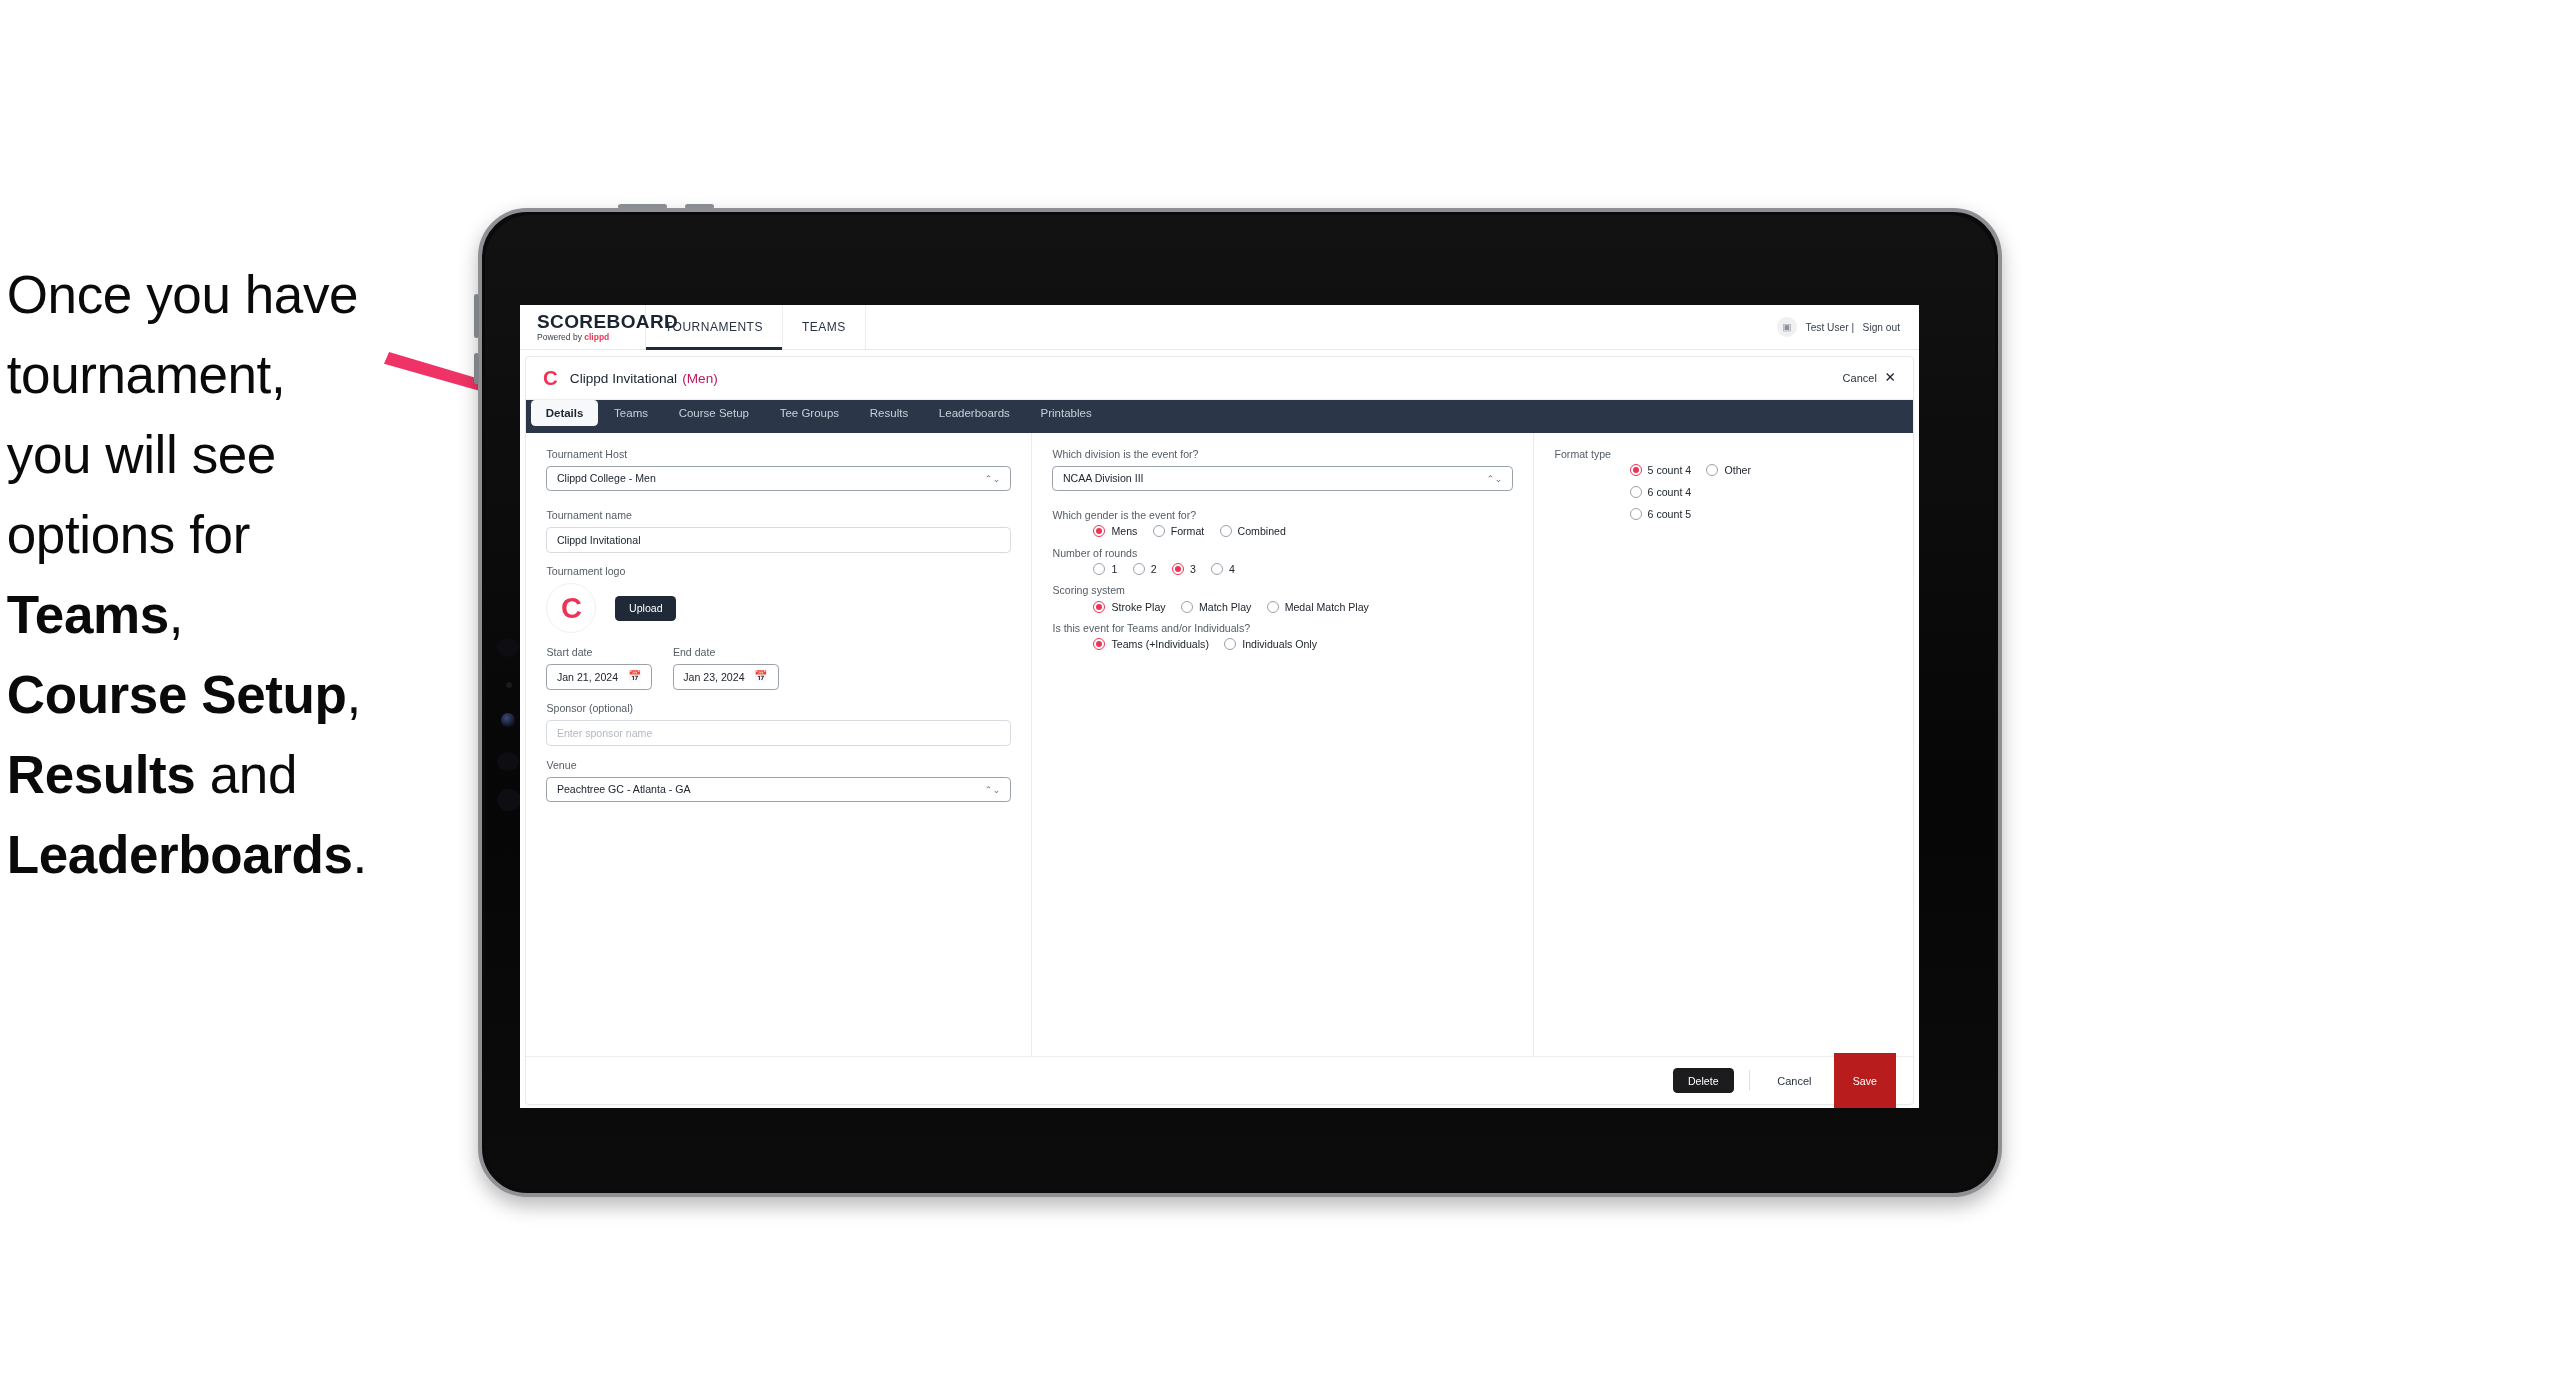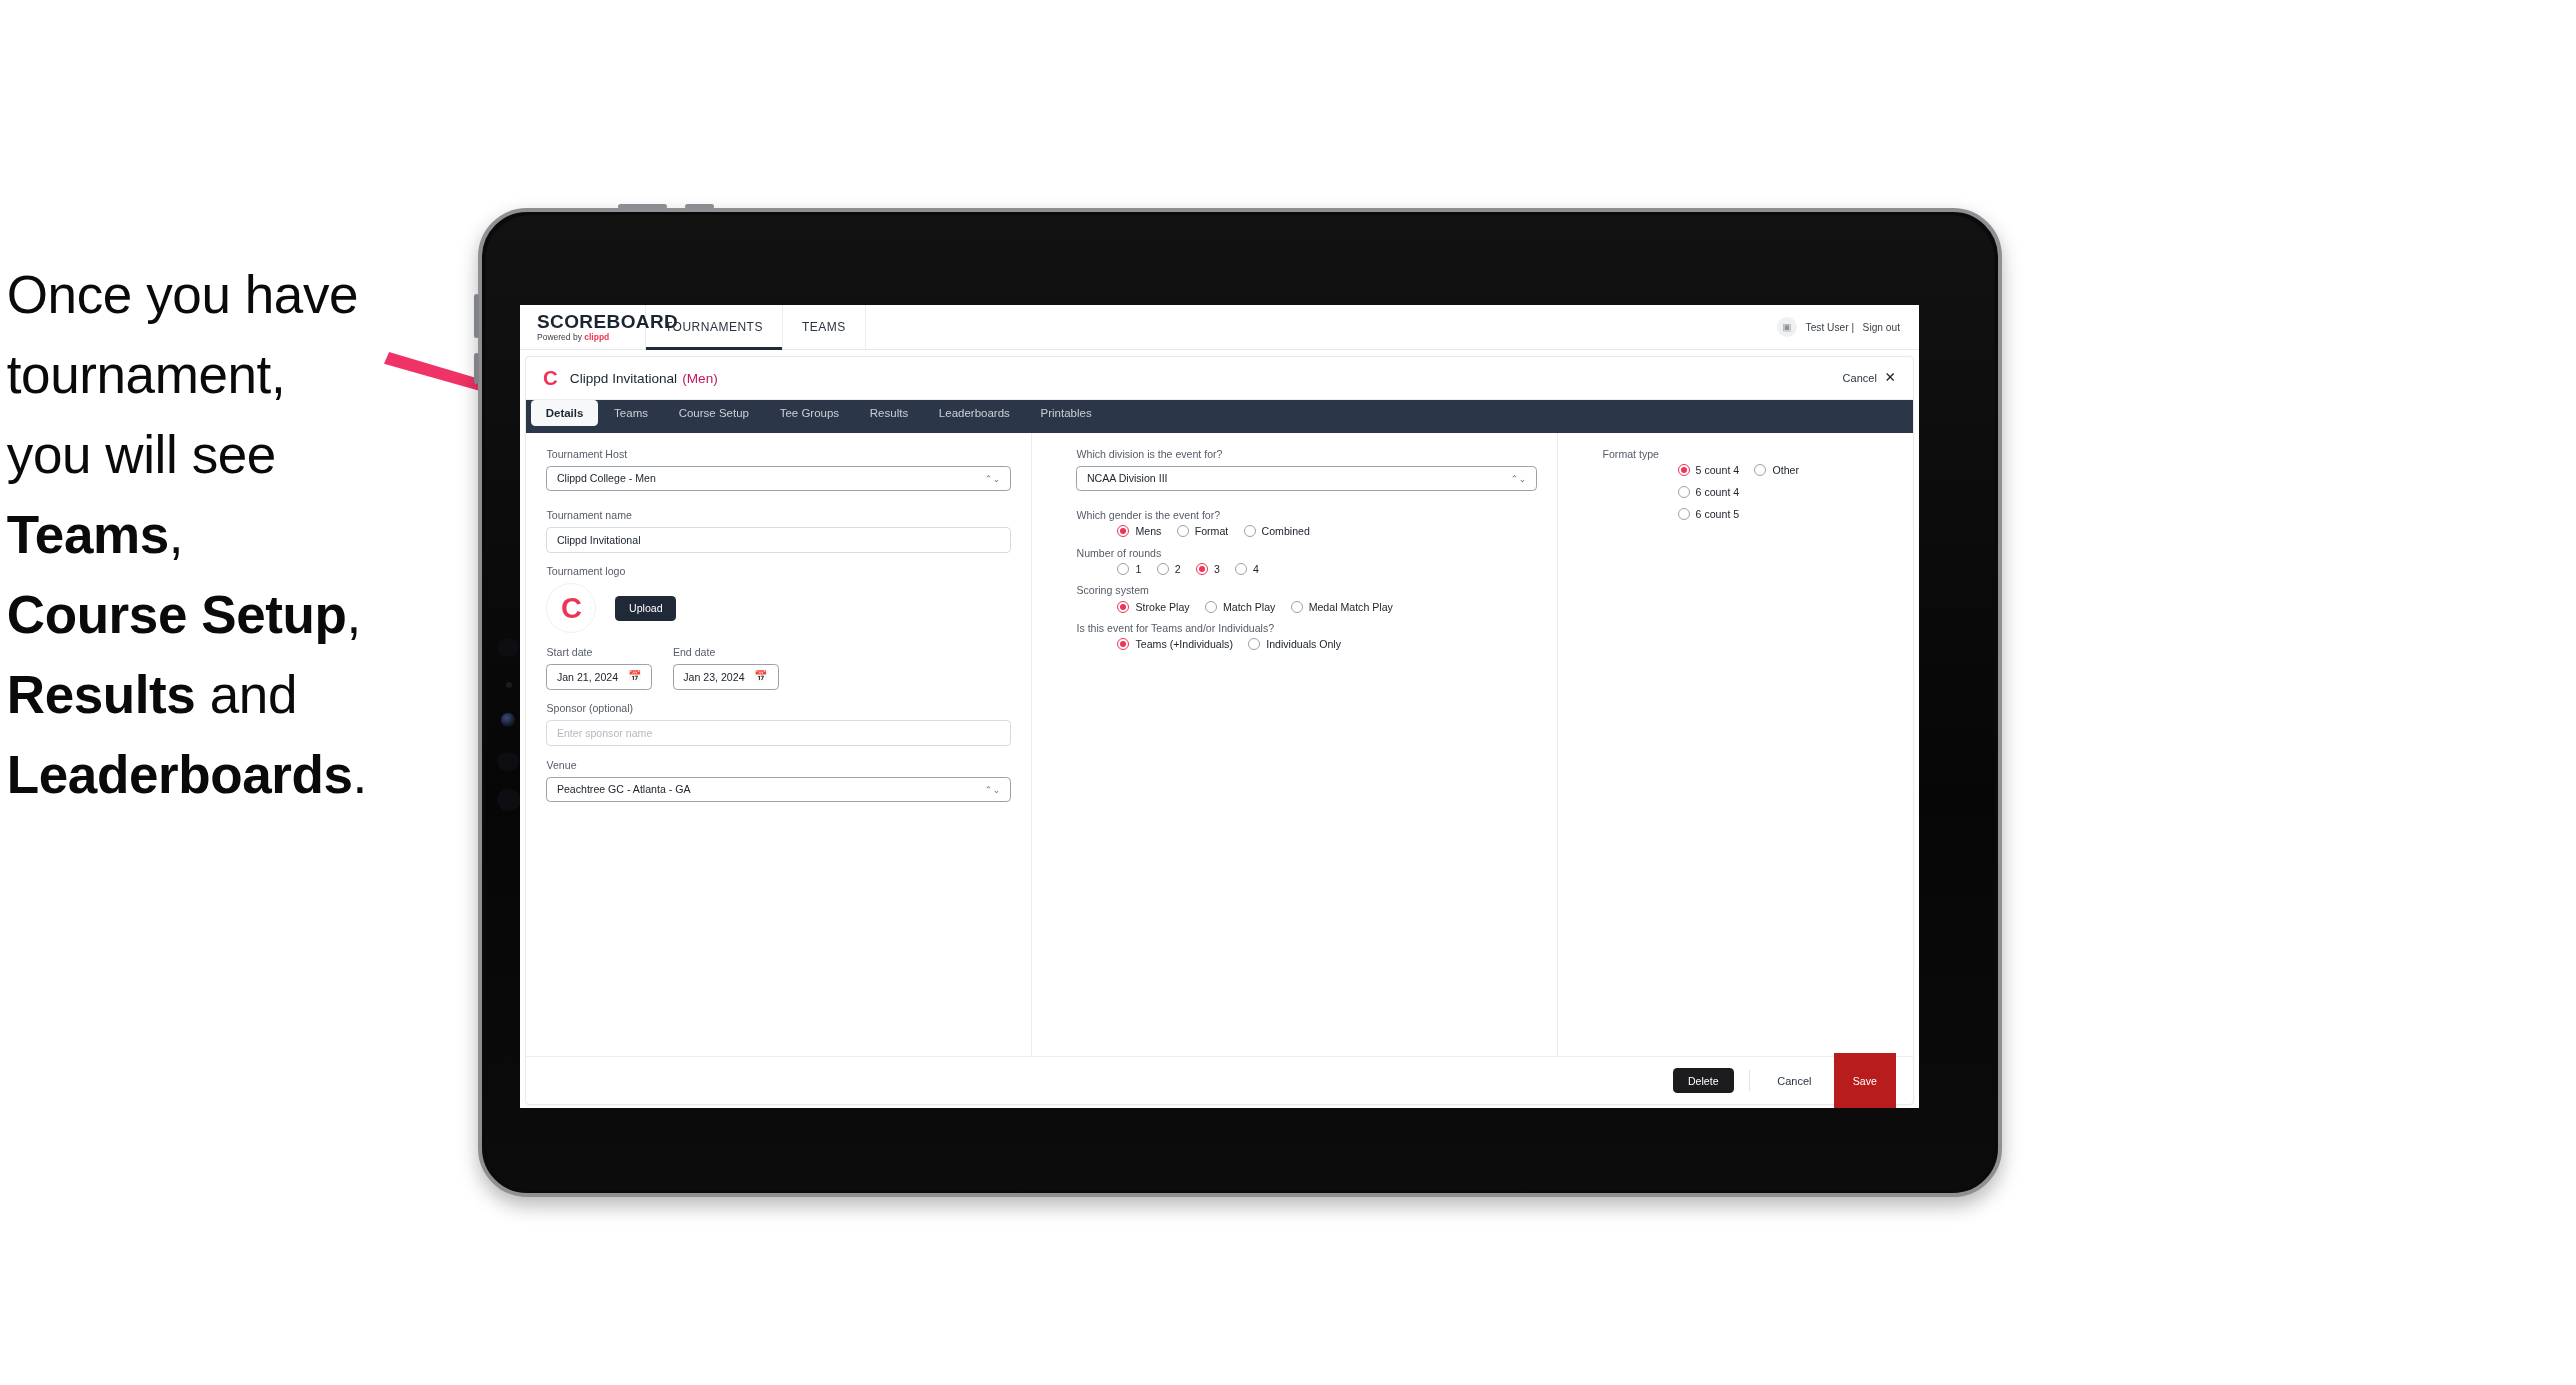--- a/index.html
+++ b/index.html
@@ -95,21 +95,21 @@
   .cancel-x { display:flex; align-items:center; gap:7.7px; font-size:11px; color:#2a3340; }
   .x-ico { font-size:13.6px; line-height:1; color:#1b2430; }
 
   
   .tabs { height:33px; background:#2b3749; display:flex; align-items:flex-start; padding:0 5.1px; gap:1.7px;}
   .tab { font-size:11.5px; color:#c9cfd8; padding:0 14.5px; height:25.5px; display:flex;
          align-items:center; border-radius:4.3px; }
   .tab.active { background:#f7f8fa; color:#1b2430; font-weight:700; }
 
   
-  .cols { flex:1; display:flex;gap:24px; }
+  .cols { flex:1; display:flex; }
   .col { padding:14.5px 20.4px 0 20.4px; }
   .col1 { width:506px; border-right:0.9px solid #ececee; }
   .col2 { width:502px; border-right:0.9px solid #ececee; }
   .col3 { flex:1; }
 
   .fld-label { font-size:10.6px; color:#555c66; margin-bottom:6px; }
   .fld-label.tight { margin-bottom:4.3px; }
   .input { height:25.5px; border:0.9px solid #9ba1a9; border-radius:4.3px;
            display:flex; align-items:center; padding:0 9.4px; font-size:10.6px;
            color:#20272f; background:#fff; }
@@ -153,20 +153,21 @@
 </style>
 </head>
 <body>
 
 <div id="stage">
 
   <div class="annotation">
     <div>Once you have</div>
     <div>tournament,</div>
     <div>you will see</div>
+    <div>options for</div>
     <div><b>Teams</b><span>,</span></div>
     <div><b>Course Setup</b><span>,</span></div>
     <div><b>Results</b><span> and</span></div>
     <div><b>Leaderboards</b><span>.</span></div>
   </div>
 
   <svg class="arrow-svg" viewBox="0 0 420 180">
     <path d="M 36 34 L 330 122 L 316 96 L 388 146 L 300 150 L 312 128 L 30 48 Z" fill="#ef3366"></path>
   </svg>
 

